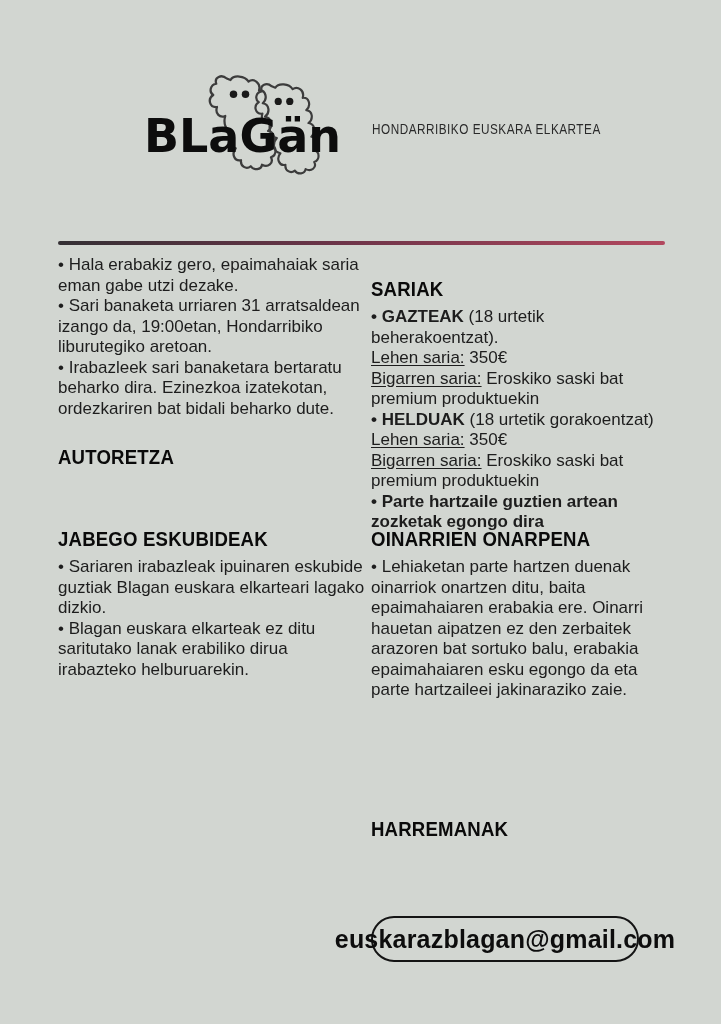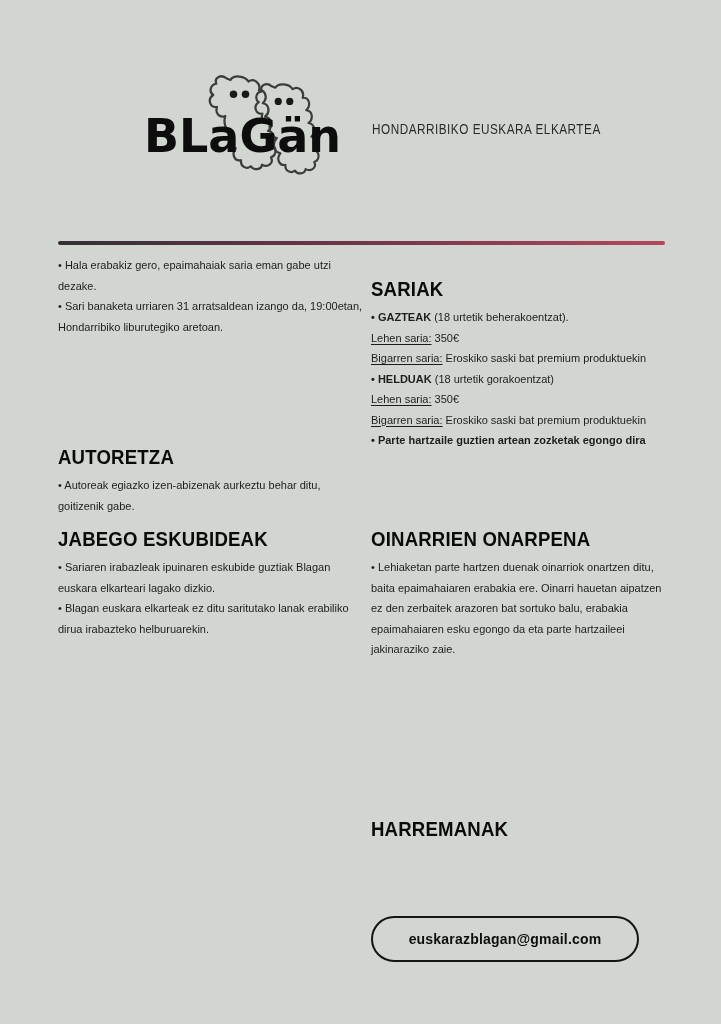--- a/index.html
+++ b/index.html
@@ -31,32 +31,32 @@
   .sec-autoretza{top:446px;}
   .sec-jabego{top:528px;}
   .sec-sariak{top:254px;margin-top:24px;}
   .sec-oinarrien{top:528px;}
   .sec-harremanak{top:818px;}
   .heading{
     font-size:20px;font-weight:bold;color:#0a0a0a;
     margin:0 0 6px 0;letter-spacing:.2px;white-space:nowrap;
     transform:scaleX(.93);transform-origin:left;
   }
-  .body-text{font-size:11px;line-height:20.5px;margin:0;}
+  .body-text{font-size:17px;line-height:20.5px;margin:0;}
   .body-text + .body-text{margin-top:0;}
   .u{text-decoration:underline;text-underline-offset:2px;}
   .b{font-weight:bold;}
   
   .email-btn{
     left:371px;top:916px;width:268px;height:46px;
     border:2.5px solid #141414;border-radius:24px;
     background:transparent;
     display:flex;align-items:center;justify-content:center;
     font-family:"Liberation Sans",sans-serif;
-    font-size:14px;font-weight:bold;color:#0d0d0d;
+    font-size:25px;font-weight:bold;color:#0d0d0d;
     box-sizing:border-box;cursor:pointer;letter-spacing:.2px;
   }
   .logo-text{font-family:"DejaVu Sans",sans-serif;}
 </style>
 </head>
 <body>
 
 <div class="abs logo-wrap">
   <svg width="215" height="115" viewBox="0 0 215 115" xmlns="http://www.w3.org/2000/svg">
     <g fill="none" stroke="#3c3c3c" stroke-width="3" stroke-linejoin="round">
@@ -75,25 +75,25 @@
   </svg>
 </div>
 
 <div class="abs tagline">HONDARRIBIKO EUSKARA ELKARTEA</div>
 
 <div class="abs divider"></div>
 
 <section class="abs col-left sec-intro">
   <p class="body-text">• Hala erabakiz gero, epaimahaiak saria eman gabe utzi dezake.</p>
   <p class="body-text">• Sari banaketa urriaren 31 arratsaldean izango da, 19:00etan, Hondarribiko liburutegiko aretoan.</p>
+  <p class="body-text">• Irabazleek sari banaketara bertaratu beharko dira. Ezinezkoa izatekotan, ordezkariren bat bidali beharko dute.</p>
 </section>
 
 <section class="abs col-left sec-autoretza">
   <h2 class="heading">AUTORETZA</h2>
-  <p class="body-text">• Autoreak egiazko izen-abizenak aurkeztu behar ditu, goitizenik gabe.</p>
 </section>
 
 <section class="abs col-left sec-jabego">
   <h2 class="heading">JABEGO ESKUBIDEAK</h2>
   <p class="body-text">• Sariaren irabazleak ipuinaren eskubide guztiak Blagan euskara elkarteari lagako dizkio.</p>
   <p class="body-text">• Blagan euskara elkarteak ez ditu saritutako lanak erabiliko dirua irabazteko helburuarekin.</p>
 </section>
 
 <section class="abs col-right sec-sariak">
   <h2 class="heading">SARIAK</h2>

